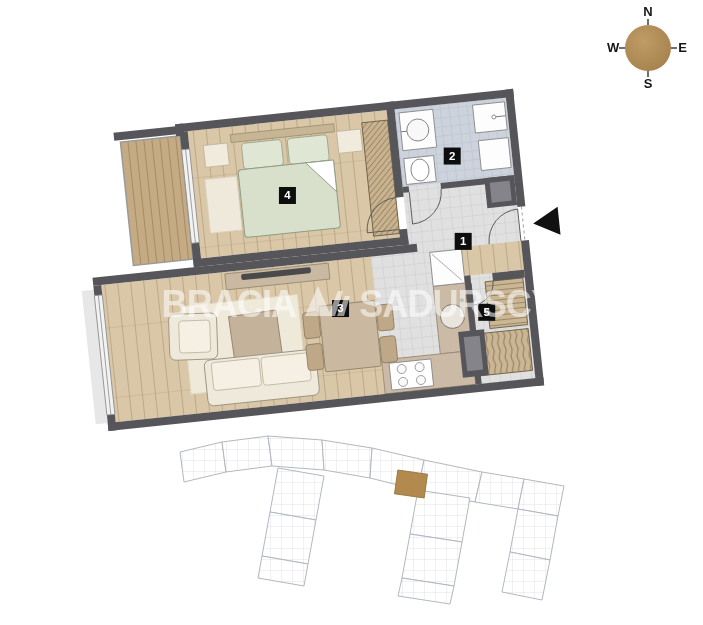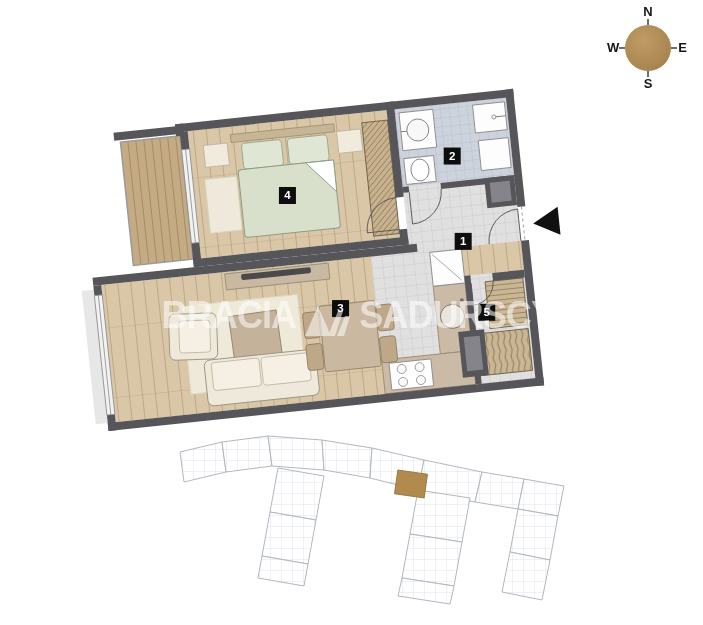--- a/index.html
+++ b/index.html
@@ -36,21 +36,21 @@
     transform:rotate(6deg);
   }
   .lbl-1{left:378px;top:152px;}
   .lbl-2{left:376px;top:66px;}
   .lbl-3{left:249px;top:206px;}
   .lbl-4{left:208px;top:88px;}
   .lbl-5{left:394px;top:225px;}
   
   .watermark{
     position:absolute;left:158px;top:283px;width:392px;height:54px;
-    display:flex;align-items:flex-end;justify-content:space-between;
+    display:flex;align-items:flex-start;justify-content:space-between;
     z-index:6;pointer-events:none;opacity:0.55;
   }
   .watermark .wtxt{
     color:#ffffff;font-size:38px;font-weight:800;letter-spacing:-1px;
     transform:scaleX(0.95);white-space:nowrap;
   }
   .watermark .wlogo{flex:0 0 auto;margin:0 4px;}
   
   .siteplan{position:absolute;left:172px;top:428px;}
 </style>

